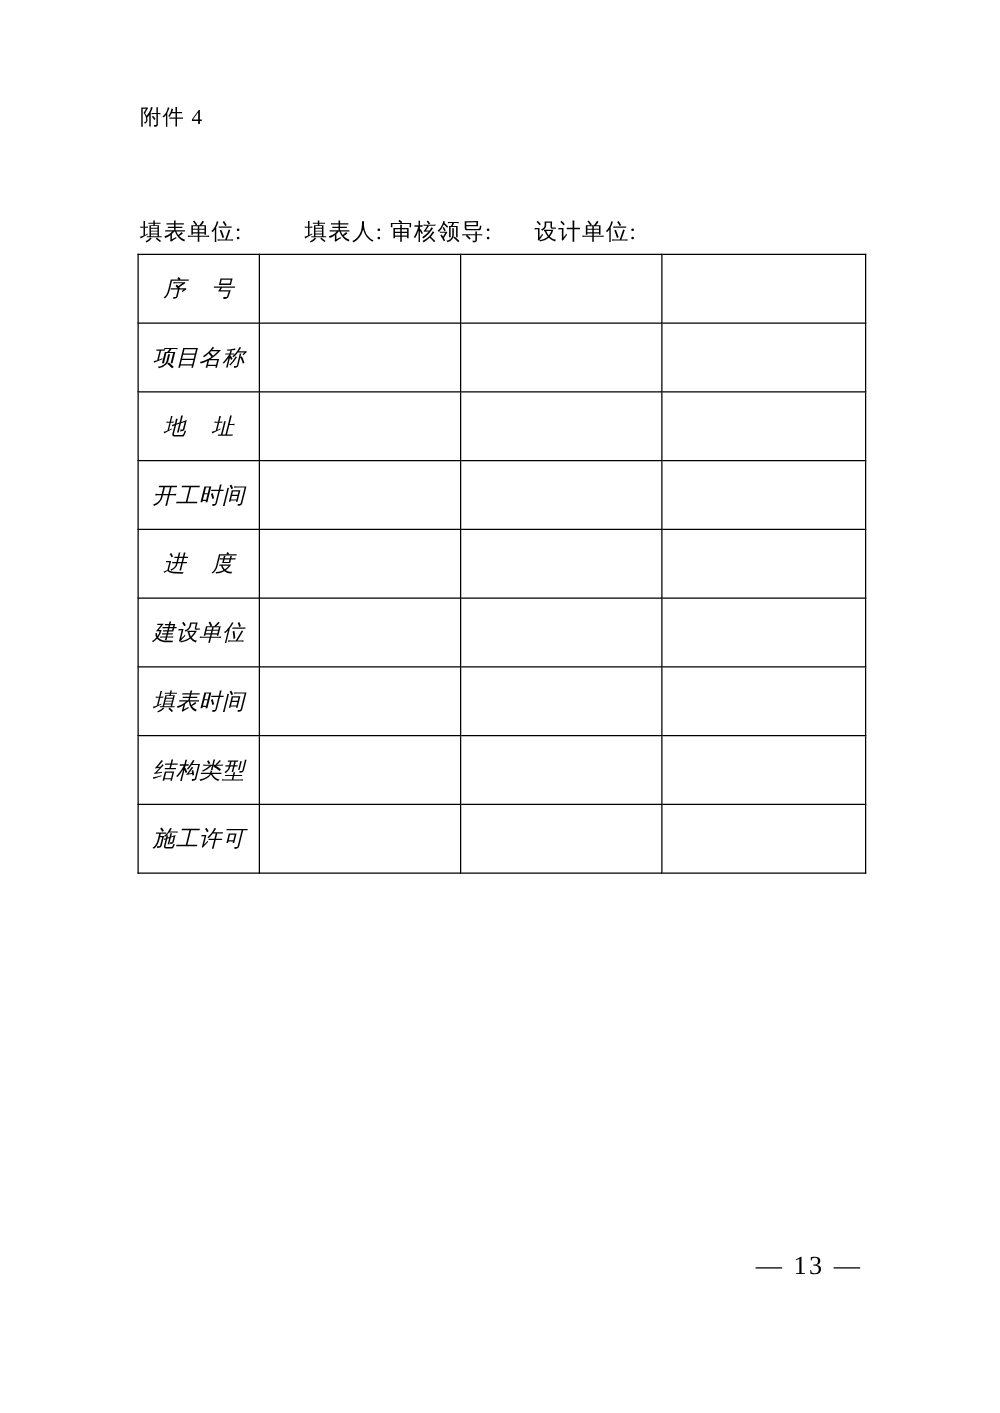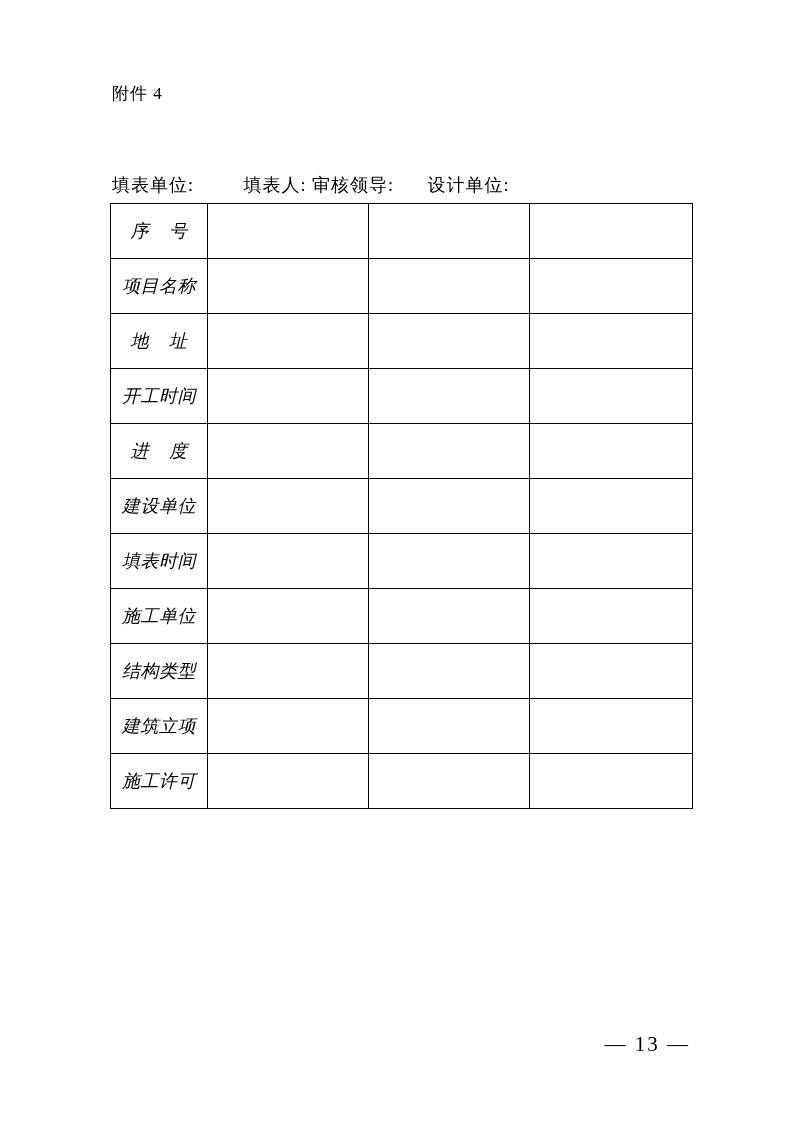--- a/index.html
+++ b/index.html
@@ -90,21 +90,20 @@
   .page-number {
     position: absolute;
     left: 0;
     top: 1000px;
     width: 800px;
     text-align: right;
     padding-right: 110px;
     box-sizing: border-box;
     font-size: 21px;
     letter-spacing: 2px;
-    margin-top: 32px;
   }
 </style>
 </head>
 <body>
 
 <div class="page">
 
   <div class="attachment-label">附件 4</div>
 
 
@@ -168,37 +167,21 @@
       <tr>
         <td class="rowlabel">
             <span class="label-inner">填表时间</span>
           </td>
         <td class="cell-a"></td>
         <td class="cell-b"></td>
         <td class="cell-c"></td>
       </tr>
       <tr>
         <td class="rowlabel">
-            <span class="label-inner">施工单位</span>
-          </td>
-        <td class="cell-a"></td>
-        <td class="cell-b"></td>
-        <td class="cell-c"></td>
-      </tr>
-      <tr>
-        <td class="rowlabel">
             <span class="label-inner">结构类型</span>
-          </td>
-        <td class="cell-a"></td>
-        <td class="cell-b"></td>
-        <td class="cell-c"></td>
-      </tr>
-      <tr>
-        <td class="rowlabel">
-            <span class="label-inner">建筑立项</span>
           </td>
         <td class="cell-a"></td>
         <td class="cell-b"></td>
         <td class="cell-c"></td>
       </tr>
       <tr>
         <td class="rowlabel">
             <span class="label-inner">施工许可</span>
           </td>
         <td class="cell-a"></td>

